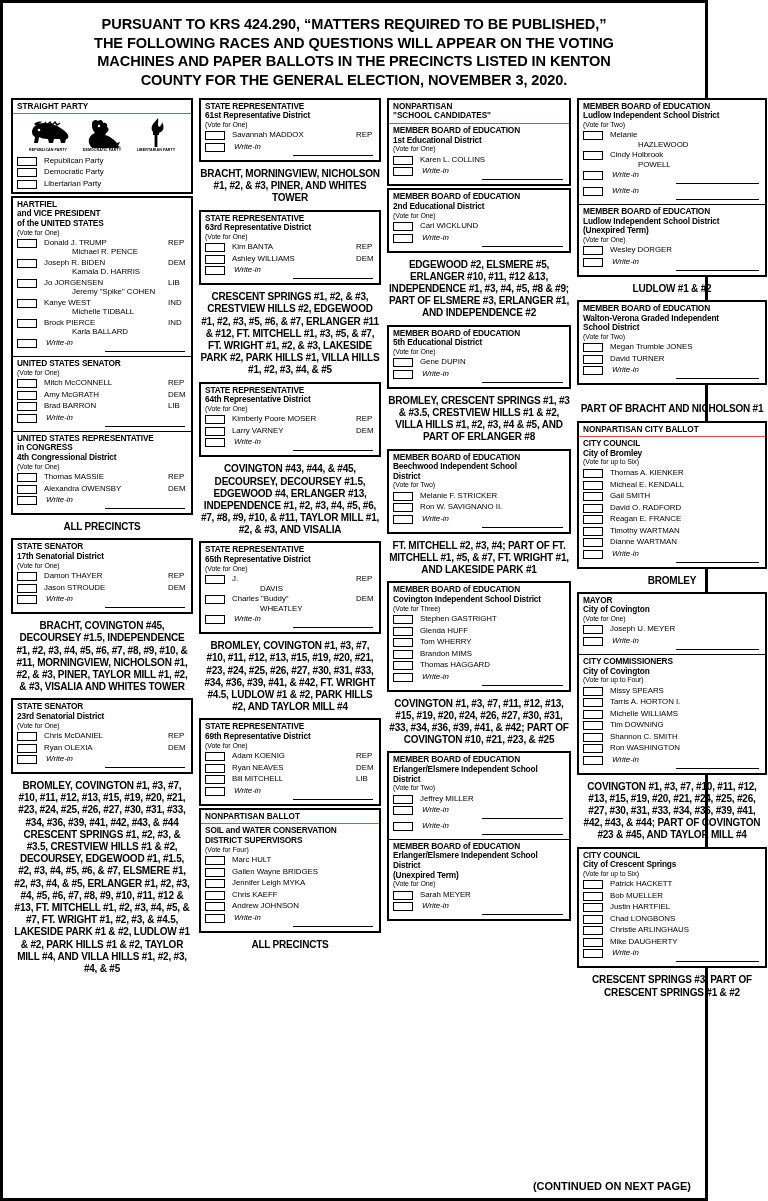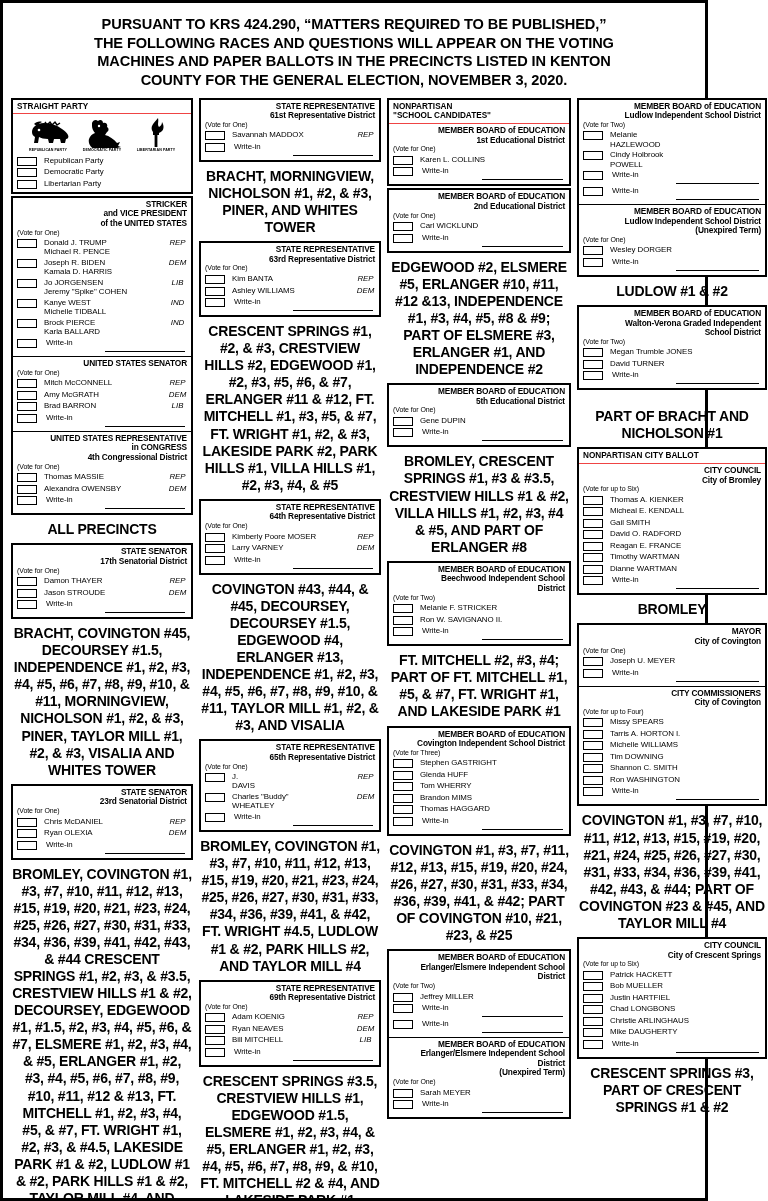--- a/index.html
+++ b/index.html
@@ -63,21 +63,20 @@
     line-height: 1.18;
     padding: 2px 4px 2px 4px;
     border-bottom: 1px solid #ef4444;
   }
 
   .office {
     font-weight: bold;
     font-size: 8.3px;
     line-height: 1.16;
     letter-spacing: -0.15px;
-    text-align: right;
   }
   .vfo {
     font-size: 7px;
     line-height: 1.15;
     margin-top: 0px;
     letter-spacing: -0.1px;
   }
 
   
   .cand {
@@ -93,42 +92,41 @@
     margin-top: 1px;
     background: #fff;
   }
   .cname {
     flex: 1 1 auto;
     font-size: 7.9px;
     line-height: 1.17;
     padding-left: 7px;
     letter-spacing: -0.05px;
   }
-  .cname .l2 { display: block; }
+  .cname .l2 { display: block; margin-left: 28px; }
   .party {
     flex: 0 0 auto;
     font-size: 7.9px;
     line-height: 1.17;
     padding-left: 3px;
-    text-align: center;
+    text-align: left;
     min-width: 22px;
-    font-style: italic;
-  }
-  .writein .cname { padding-left: 9px; }
+  }
+  .writein .cname { padding-left: 9px; font-style: italic; }
 
   .rule {
     border-bottom: 1.6px solid #000;
     margin: 3px 2px 1px 52%;
   }
 
   
   .precincts {
     text-align: center;
     font-weight: bold;
-    font-size: 14px;
+    font-size: 10px;
     line-height: 1.22;
     padding: 4px 1px 5px 1px;
     letter-spacing: -0.2px;
   }
 
   .footer {
     text-align: right;
     font-weight: bold;
     font-size: 11px;
     padding: 2px 6px 2px 0;
@@ -220,21 +218,21 @@
           <div class="cand">
             <div class="chk"></div>
             <div class="cname">Libertarian Party</div>
           </div>
         </div>
       </div>
 
       <div class="box">
         <div class="seg">
           <div class="office">
-            <div>STRICKER</div>
+            <div>HARTFIEL</div>
             <div>and VICE PRESIDENT</div>
             <div>of the UNITED STATES</div>
           </div>
           <div class="vfo">(Vote for One)</div>
           <div class="cand">
             <div class="chk"></div>
             <div class="cname"><span>Donald J. TRUMP</span><span class="l2">Michael R. PENCE</span></div>
             <div class="party">REP</div>
           </div>
           <div class="cand">
@@ -494,21 +492,20 @@
             <div class="cname">Bill MITCHELL</div>
             <div class="party">LIB</div>
           </div>
           <div class="cand writein">
             <div class="chk"></div>
             <div class="cname">Write-in</div>
           </div>
           <div class="rule"></div>
         </div>
       </div>
-      <div class="precincts">CRESCENT SPRINGS #3.5, CRESTVIEW HILLS #1, EDGEWOOD #1.5, ELSMERE #1, #2, #3, #4, &amp; #5, ERLANGER #1, #2, #3, #4, #5, #6, #7, #8, #9, &amp; #10, FT. MITCHELL #2 &amp; #4, AND LAKESIDE PARK #1</div>
 
       <div class="box">
         <div class="banner">NONPARTISAN BALLOT</div>
         <div class="seg">
           <div class="office">
             <div>SOIL and WATER CONSERVATION</div>
             <div>DISTRICT SUPERVISORS</div>
           </div>
           <div class="vfo">(Vote for Four)</div>
           <div class="cand">

